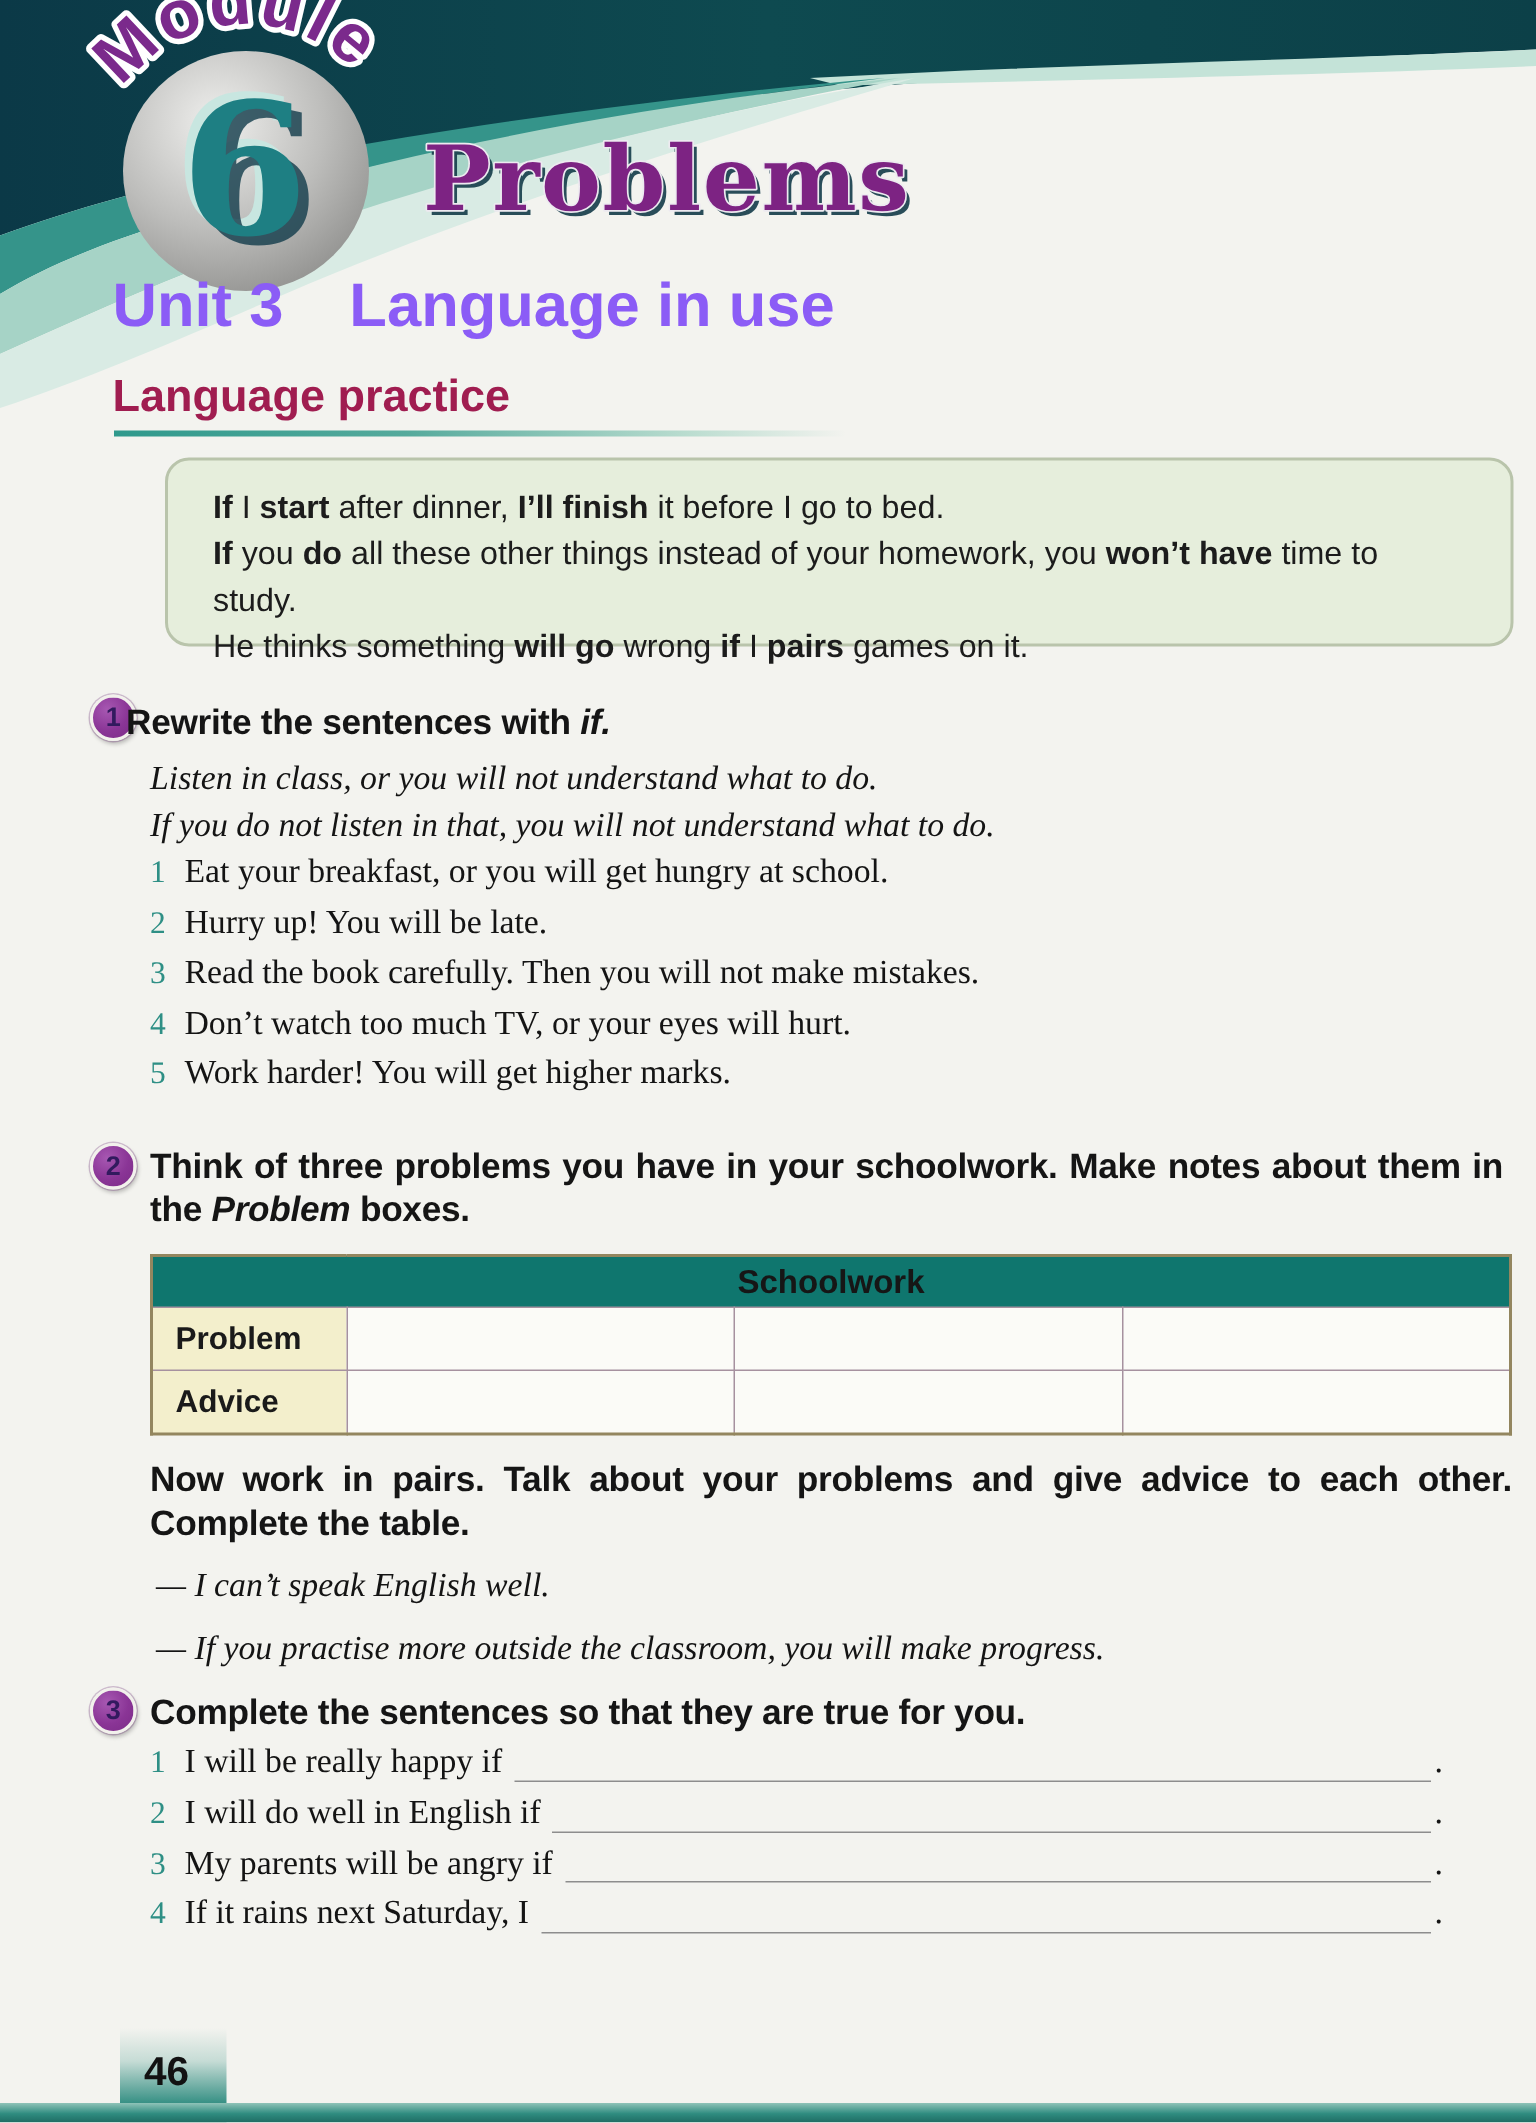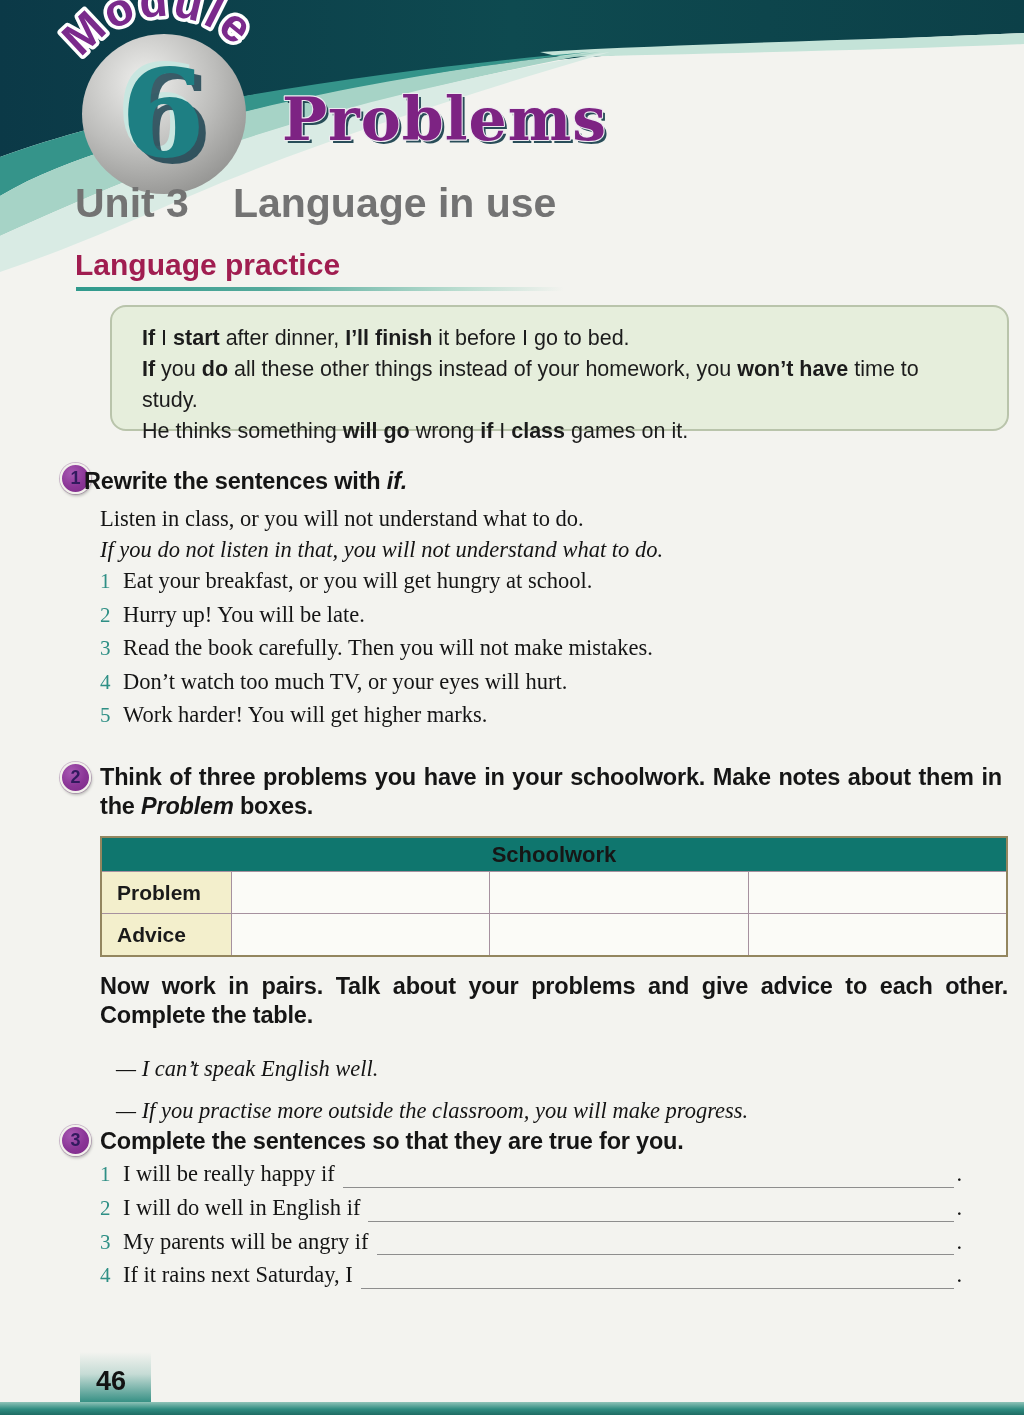--- a/index.html
+++ b/index.html
@@ -1,20 +1,20 @@
 <!DOCTYPE html>
 <html><head>
 <meta charset="utf-8">
 <style>
   html,body{margin:0;padding:0;background:#e8e8e4;}
   .page{position:relative;width:1024px;height:1415px;background:#f3f3ef;overflow:hidden;
         font-family:"Liberation Sans",sans-serif;color:#1a1a1a;}
   .header-art{position:absolute;top:0;left:0;display:block;}
 
-  .unit-title{position:absolute;left:75px;top:180px;font-size:41px;font-weight:bold;color:#737373;white-space:nowrap;}
+  .unit-title{position:absolute;left:75px;top:180px;font-size:41px;font-weight:bold;color:#8b5cf6;white-space:nowrap;}
   .unit-name{margin-left:44px;}
 
   .section-title{position:absolute;left:75px;top:248px;font-size:30px;font-weight:bold;color:#a01d50;white-space:nowrap;}
   .section-underline{position:absolute;left:76px;top:287px;width:488px;height:4px;
         background:linear-gradient(to right,#2f998c 0%,#55aa9c 40%,#b9dccf 78%,rgba(185,220,207,0) 100%);}
 
   .example-box{position:absolute;left:110px;top:305px;width:899px;height:126px;box-sizing:border-box;
         background:#e6eedc;border:2px solid #b9c4ab;border-radius:16px;padding:16px 30px;}
   .box-line{margin:0;font-size:21.5px;line-height:31px;color:#1c1c1c;}
 
@@ -28,39 +28,39 @@
   #badge1{left:60px;top:463px}
   #badge2{left:60px;top:762px}
   #badge3{left:60px;top:1125px}
 
   .ex-heading{position:absolute;margin:0;font-size:23.5px;font-weight:bold;color:#151515;
         letter-spacing:-0.2px;line-height:29px;}
   #ex1-heading{left:84px;top:467px;}
   #ex2-heading{left:100px;top:763px;width:902px;text-align:justify;}
   #ex3-heading{left:100px;top:1127px;}
 
-  .model{position:absolute;left:100px;margin:0;font-family:"Liberation Serif",serif;font-size:22.5px;color:#141414;}
+  .model{position:absolute;left:100px;margin:0;font-family:"Liberation Serif",serif;font-size:22.5px;color:#141414;font-style:italic;}
   #model-src{top:506px;}
   #model-ans{top:537px;font-style:italic;}
 
   .items1{position:absolute;left:100px;top:568px;}
   .item{display:flex;align-items:baseline;height:33.5px;font-family:"Liberation Serif",serif;font-size:22.5px;}
   .item .num,.bitem .num{width:23px;color:#2e8f85;font-size:21px;flex:none;}
   .item .txt{color:#141414;white-space:nowrap;}
 
   .table-wrap{position:absolute;left:100px;top:836px;width:908px;}
   .pb-table{border-collapse:collapse;width:100%;border:2px solid #93865f;}
   .pb-table th{height:31px;background:#0f766e;font-size:22px;font-weight:bold;color:#161616;border:1px solid #a6919f;}
   .pb-table td{height:39px;background:#fbfbf7;border:1px solid #a6919f;}
   .pb-table td.lbl{width:113px;background:#f3efcc;font-weight:bold;font-size:21px;padding-left:15px;}
   .pb-table td.cell{width:258px;}
 
   .followup{position:absolute;left:100px;top:972px;width:908px;margin:0;font-size:23.5px;font-weight:bold;
         color:#151515;text-align:justify;line-height:28.5px;letter-spacing:-0.2px;}
-  .dash{position:absolute;left:100px;margin:16px;font-family:"Liberation Serif",serif;font-style:italic;
+  .dash{position:absolute;left:100px;margin:4px;font-family:"Liberation Serif",serif;font-style:italic;
         font-size:22.5px;color:#141414;white-space:nowrap;}
   #dash1{top:1040px}
   #dash2{top:1082px}
 
   .items3{position:absolute;left:100px;top:1161px;width:862px;}
   .bitem{display:flex;align-items:baseline;height:33.8px;font-family:"Liberation Serif",serif;font-size:22.5px;color:#141414;}
   .bitem .txt{white-space:nowrap;}
   .bitem .blank{flex:1;border-bottom:1.5px solid #8d8d8d;height:0;align-self:flex-end;margin:0 2px 7px 8px;}
 
   .page-strip{position:absolute;left:80px;top:1352px;width:71px;height:63px;
@@ -112,21 +112,21 @@
   <div class="unit-title">
     <span>Unit 3</span><span class="unit-name">Language in use</span>
   </div>
 
   <div class="section-title">Language practice</div>
   <div class="section-underline"></div>
 
   <div class="example-box">
     <p class="box-line"><span class="r-b">If</span><span> I </span><span class="r-b">start</span><span> after dinner, </span><span class="r-b">I’ll finish</span><span> it before I go to bed.</span></p>
     <p class="box-line"><span class="r-b">If</span><span> you </span><span class="r-b">do</span><span> all these other things instead of your homework, you </span><span class="r-b">won’t have</span><span> time to study.</span></p>
-    <p class="box-line"><span>He thinks something </span><span class="r-b">will go</span><span> wrong </span><span class="r-b">if</span><span> I </span><span class="r-b">class</span><span> games on it.</span></p>
+    <p class="box-line"><span>He thinks something </span><span class="r-b">will go</span><span> wrong </span><span class="r-b">if</span><span> I </span><span class="r-b">pairs</span><span> games on it.</span></p>
   </div>
 
   <div class="ex-badge" id="badge1">1</div>
   <h2 class="ex-heading" id="ex1-heading"><span>Rewrite the sentences with </span><span class="r-i">if.</span></h2>
   <p class="model" id="model-src">Listen in class, or you will not understand what to do.</p>
   <p class="model" id="model-ans">If you do not listen in that, you will not understand what to do.</p>
 
   <div class="items1">
     <div class="item">
       <span class="num">1</span>

